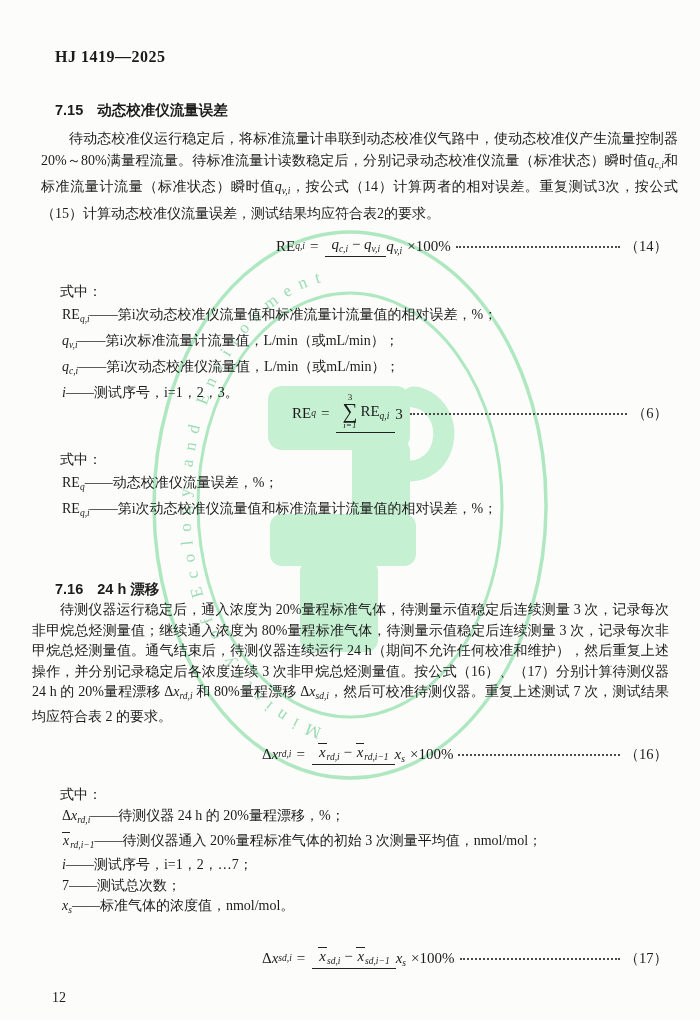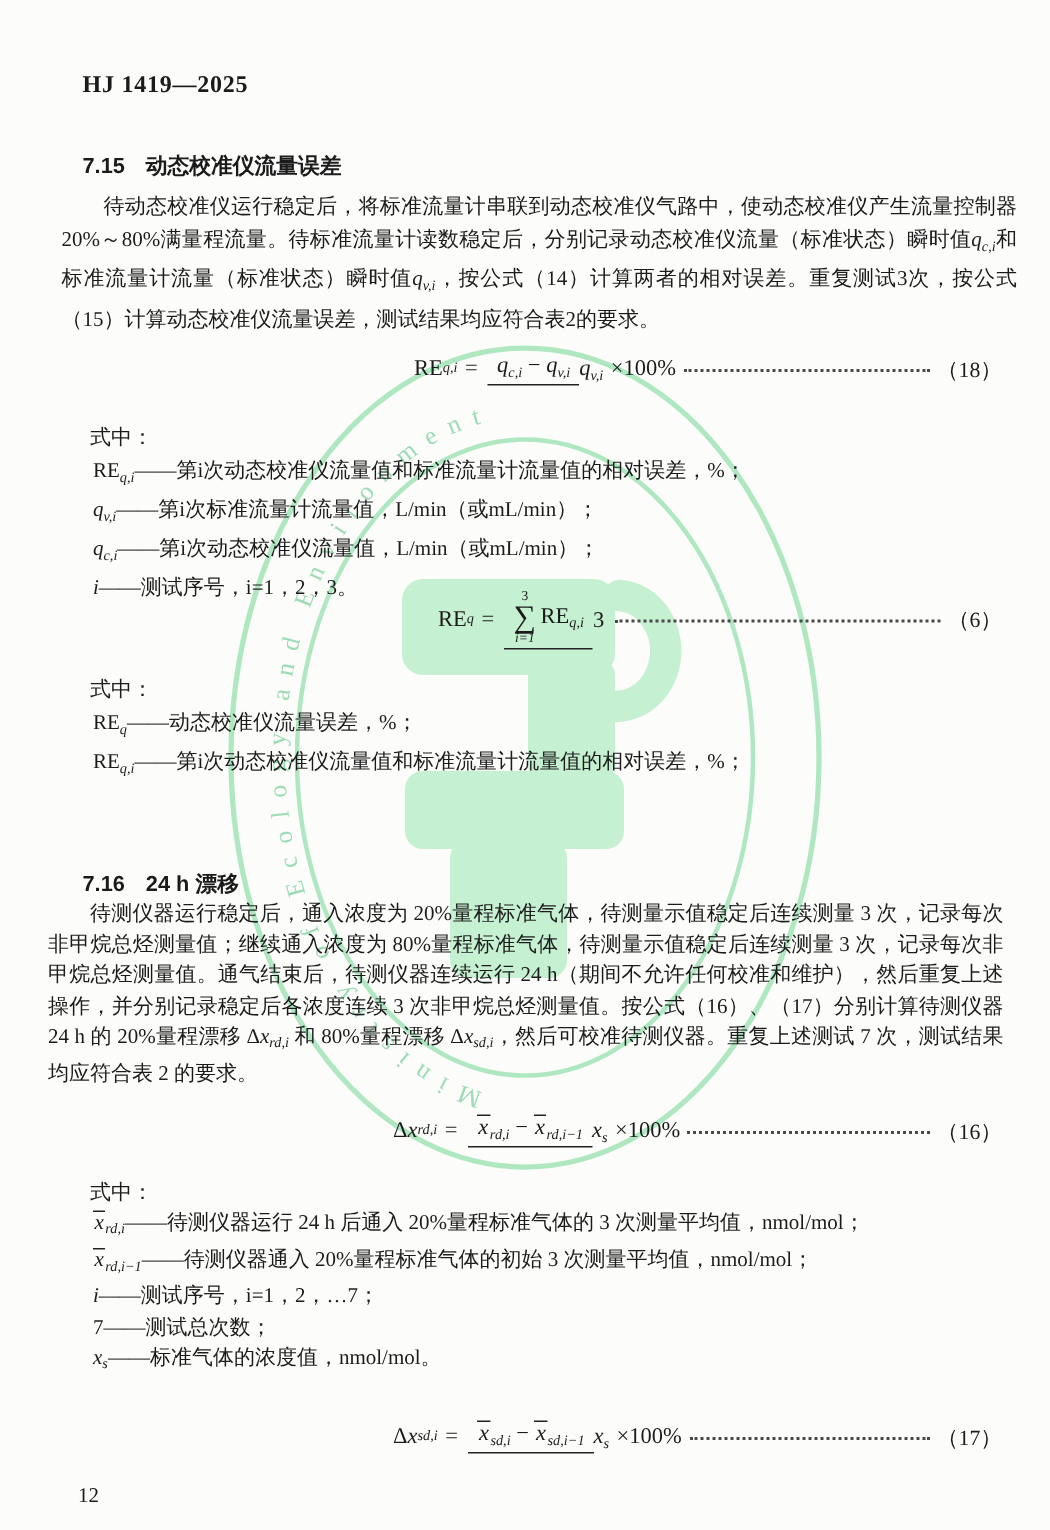--- a/index.html
+++ b/index.html
@@ -81,21 +81,21 @@
         <span>RE</span>
           <sub class="ms">q,i</sub>
         <span class="eqs">=</span>
         <span class="frac">
           <span class="fnum"><span class="v">q</span><sub class="ms">c,i</sub> <span>−</span> <span class="v">q</span><sub class="ms">v,i</sub></span>
           <span class="fden"><span class="v">q</span><sub class="ms">v,i</sub></span>
         </span>
         <span class="times">×100%</span>
       </span>
       <span class="leader"></span>
-      <span class="ftag">（18）</span>
+      <span class="ftag">（14）</span>
     </div>
 
     <div class="abs wherelabel" style="left:60px; top:283px;">式中：</div>
 
     <div class="abs deflist" style="left:62px; top:304px;">
       <div class="defitem"><span>RE</span><sub class="ms">q,i</sub><span>——第i次动态校准仪流量值和标准流量计流量值的相对误差，%；</span></div>
       <div class="defitem"><span class="v">q</span><sub class="ms">v,i</sub><span>——第i次标准流量计流量值，L/min（或mL/min）；</span></div>
       <div class="defitem"><span class="v">q</span><sub class="ms">c,i</sub><span>——第i次动态校准仪流量值，L/min（或mL/min）；</span></div>
       <div class="defitem"><span class="v">i</span><span>——测试序号，i=1，2，3。</span></div>
     </div>
@@ -146,21 +146,21 @@
         </span>
         <span class="times">×100%</span>
       </span>
       <span class="leader"></span>
       <span class="ftag">（16）</span>
     </div>
 
     <div class="abs wherelabel" style="left:60px; top:786px;">式中：</div>
 
     <div class="abs deflist" style="left:62px; top:806px;">
-      <div class="defitem c16"><span class="ov"><span class="v">x</span></span><sub class="ms">rd,i</sub><span>——待测仪器运行 24 h 后通入 20%量程标准气体的 3 次测量平均值，nmol/mol；</span></div>
+      <div class="defitem c16"><span>Δ</span><span class="v">x</span><sub class="ms">rd,i</sub><span>——待测仪器 24 h 的 20%量程漂移，%；</span></div>
       <div class="defitem c16"><span class="ov"><span class="v">x</span></span><sub class="ms">rd,i−1</sub><span>——待测仪器通入 20%量程标准气体的初始 3 次测量平均值，nmol/mol；</span></div>
       <div class="defitem c16"><span class="v">i</span><span>——测试序号，i=1，2，…7；</span></div>
       <div class="defitem c16"><span>7</span><span>——测试总次数；</span></div>
       <div class="defitem c16"><span class="v">x</span><sub class="ms">s</sub><span>——标准气体的浓度值，nmol/mol。</span></div>
     </div>
 
     <div class="abs formula" style="left:262px; top:932px; width:406px; height:52px;">
       <span class="math">
         <span>Δ</span>
           <span class="v">x</span>

